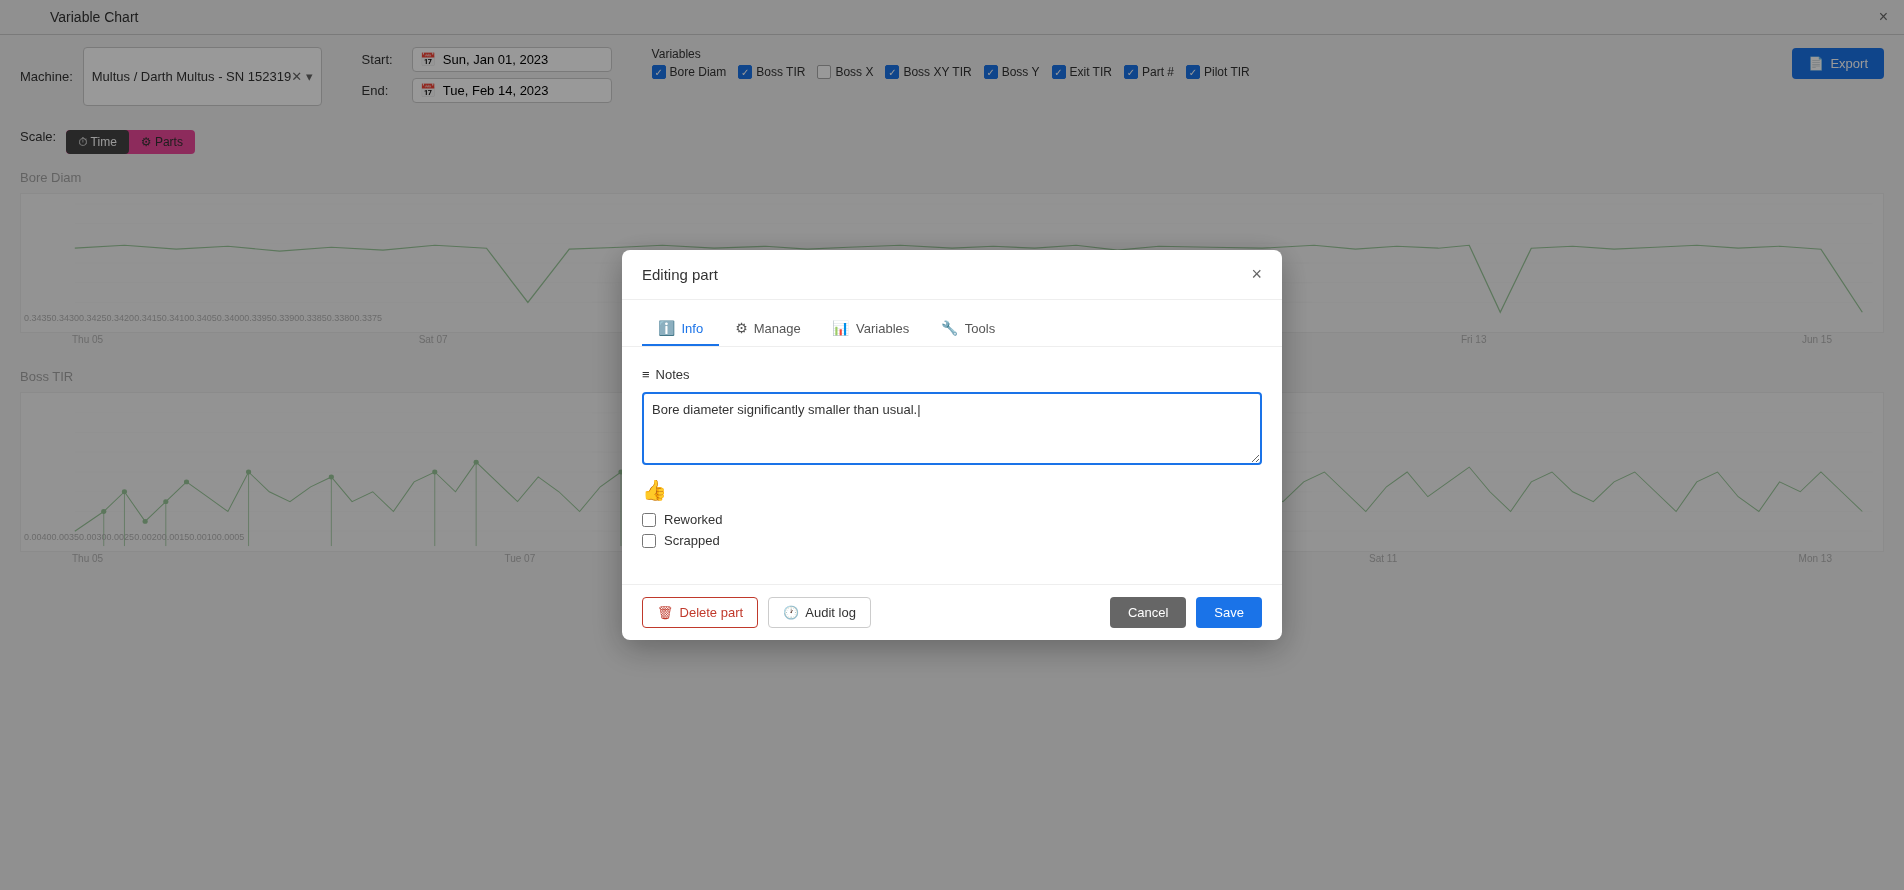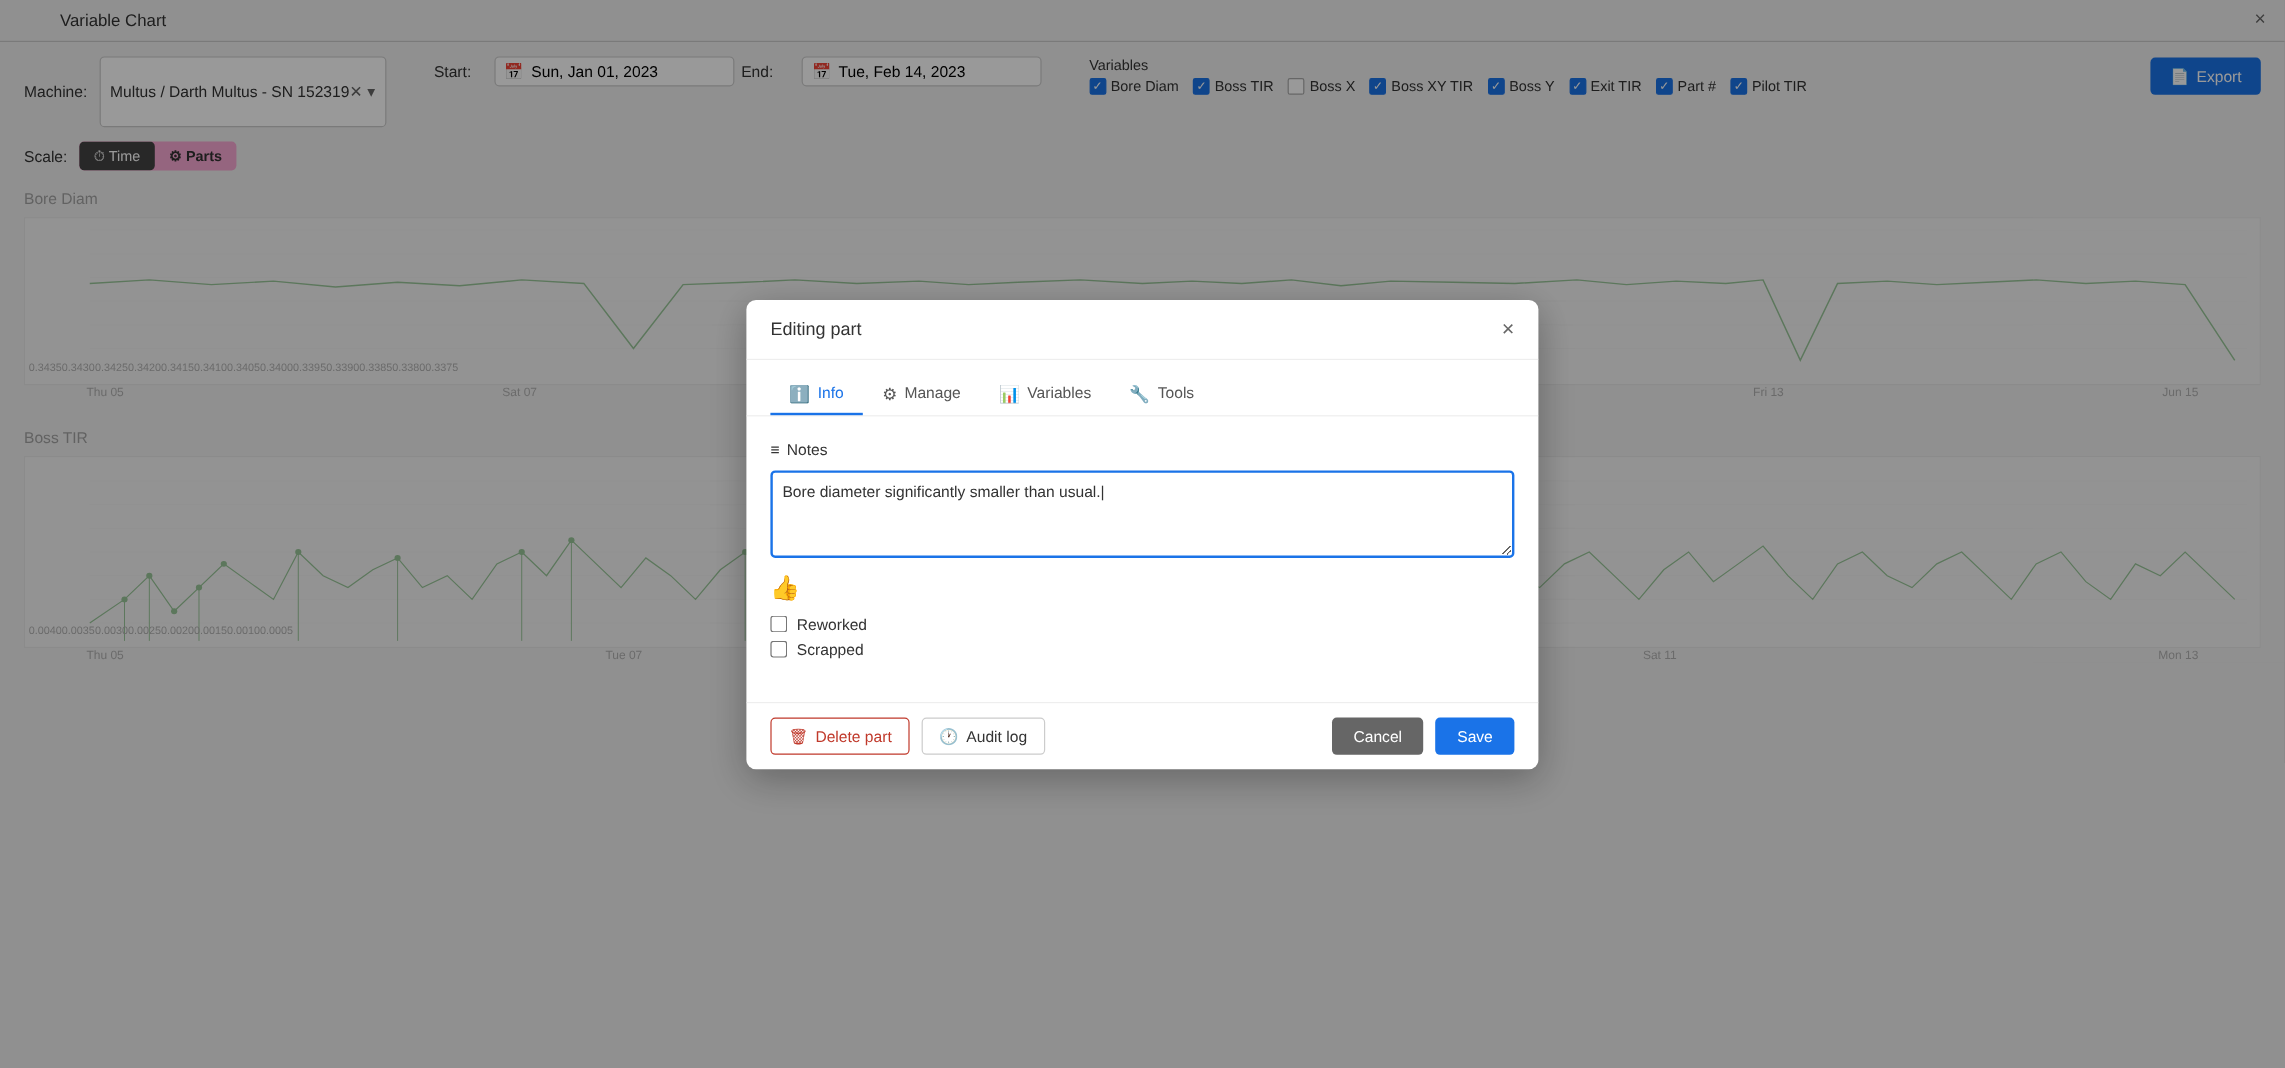--- a/index.html
+++ b/index.html
@@ -78,42 +78,42 @@
       align-items: center;
       background: white;
       border: 1px solid #ccc;
       border-radius: 4px;
       padding: 4px 8px;
       min-width: 200px;
       gap: 6px;
     }
     .scale-toggle {
       display: flex;
-      background: #f9a8d4;
+      background: #ec4899;
       border-radius: 4px;
       overflow: hidden;
+      margin-top: 12px;
     }
     .scale-btn {
       padding: 5px 12px;
       font-size: 12px;
       border: none;
       cursor: pointer;
       display: flex;
       align-items: center;
       gap: 4px;
     }
     .scale-btn.active {
       background: #444;
       color: white;
       border-radius: 4px;
     }
     .scale-btn.inactive {
       background: transparent;
       color: #333;
-      font-weight: bold;
     }
 
     
     .variables-section {
       display: flex;
       flex-direction: column;
       gap: 4px;
     }
     .variables-title {
       font-size: 12px;
@@ -368,21 +368,21 @@
     }
     .right-controls {
       display: flex;
       flex-direction: column;
       align-items: flex-end;
       gap: 8px;
     }
 
     .date-group {
       display: flex;
-      flex-direction: row;
+      flex-direction: column;
       gap: 6px;
     }
     .date-row {
       display: flex;
       align-items: center;
       gap: 10px;
     }
     .date-label {
       width: 40px;
       font-size: 13px;

